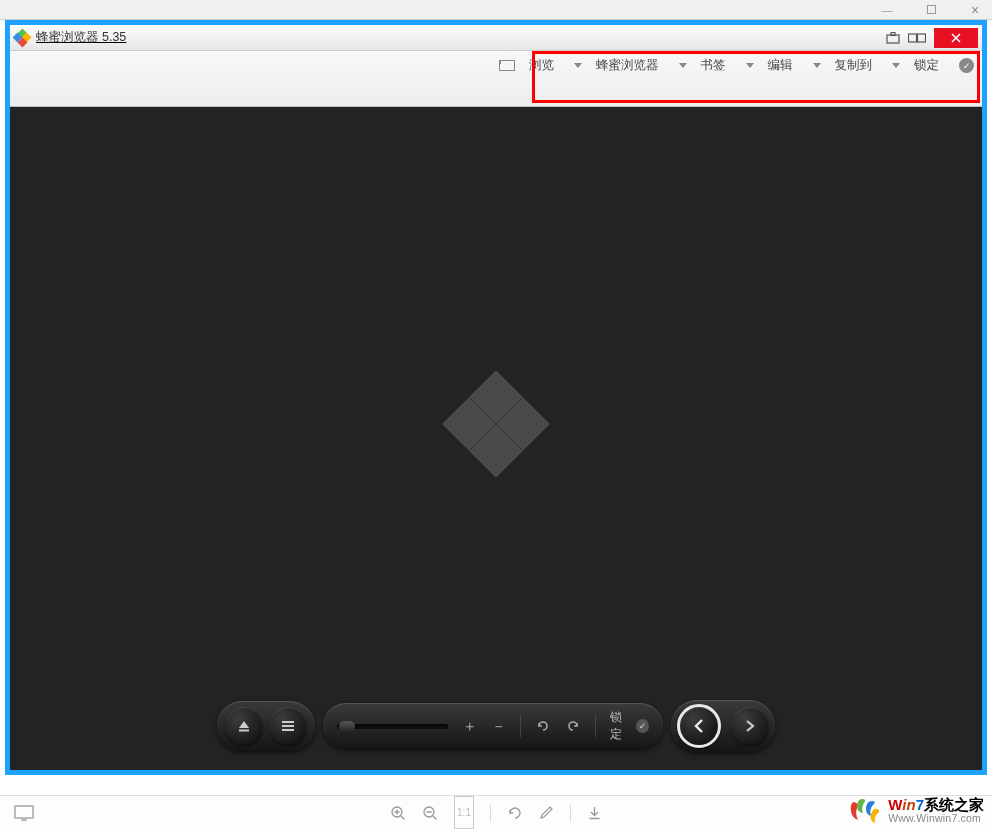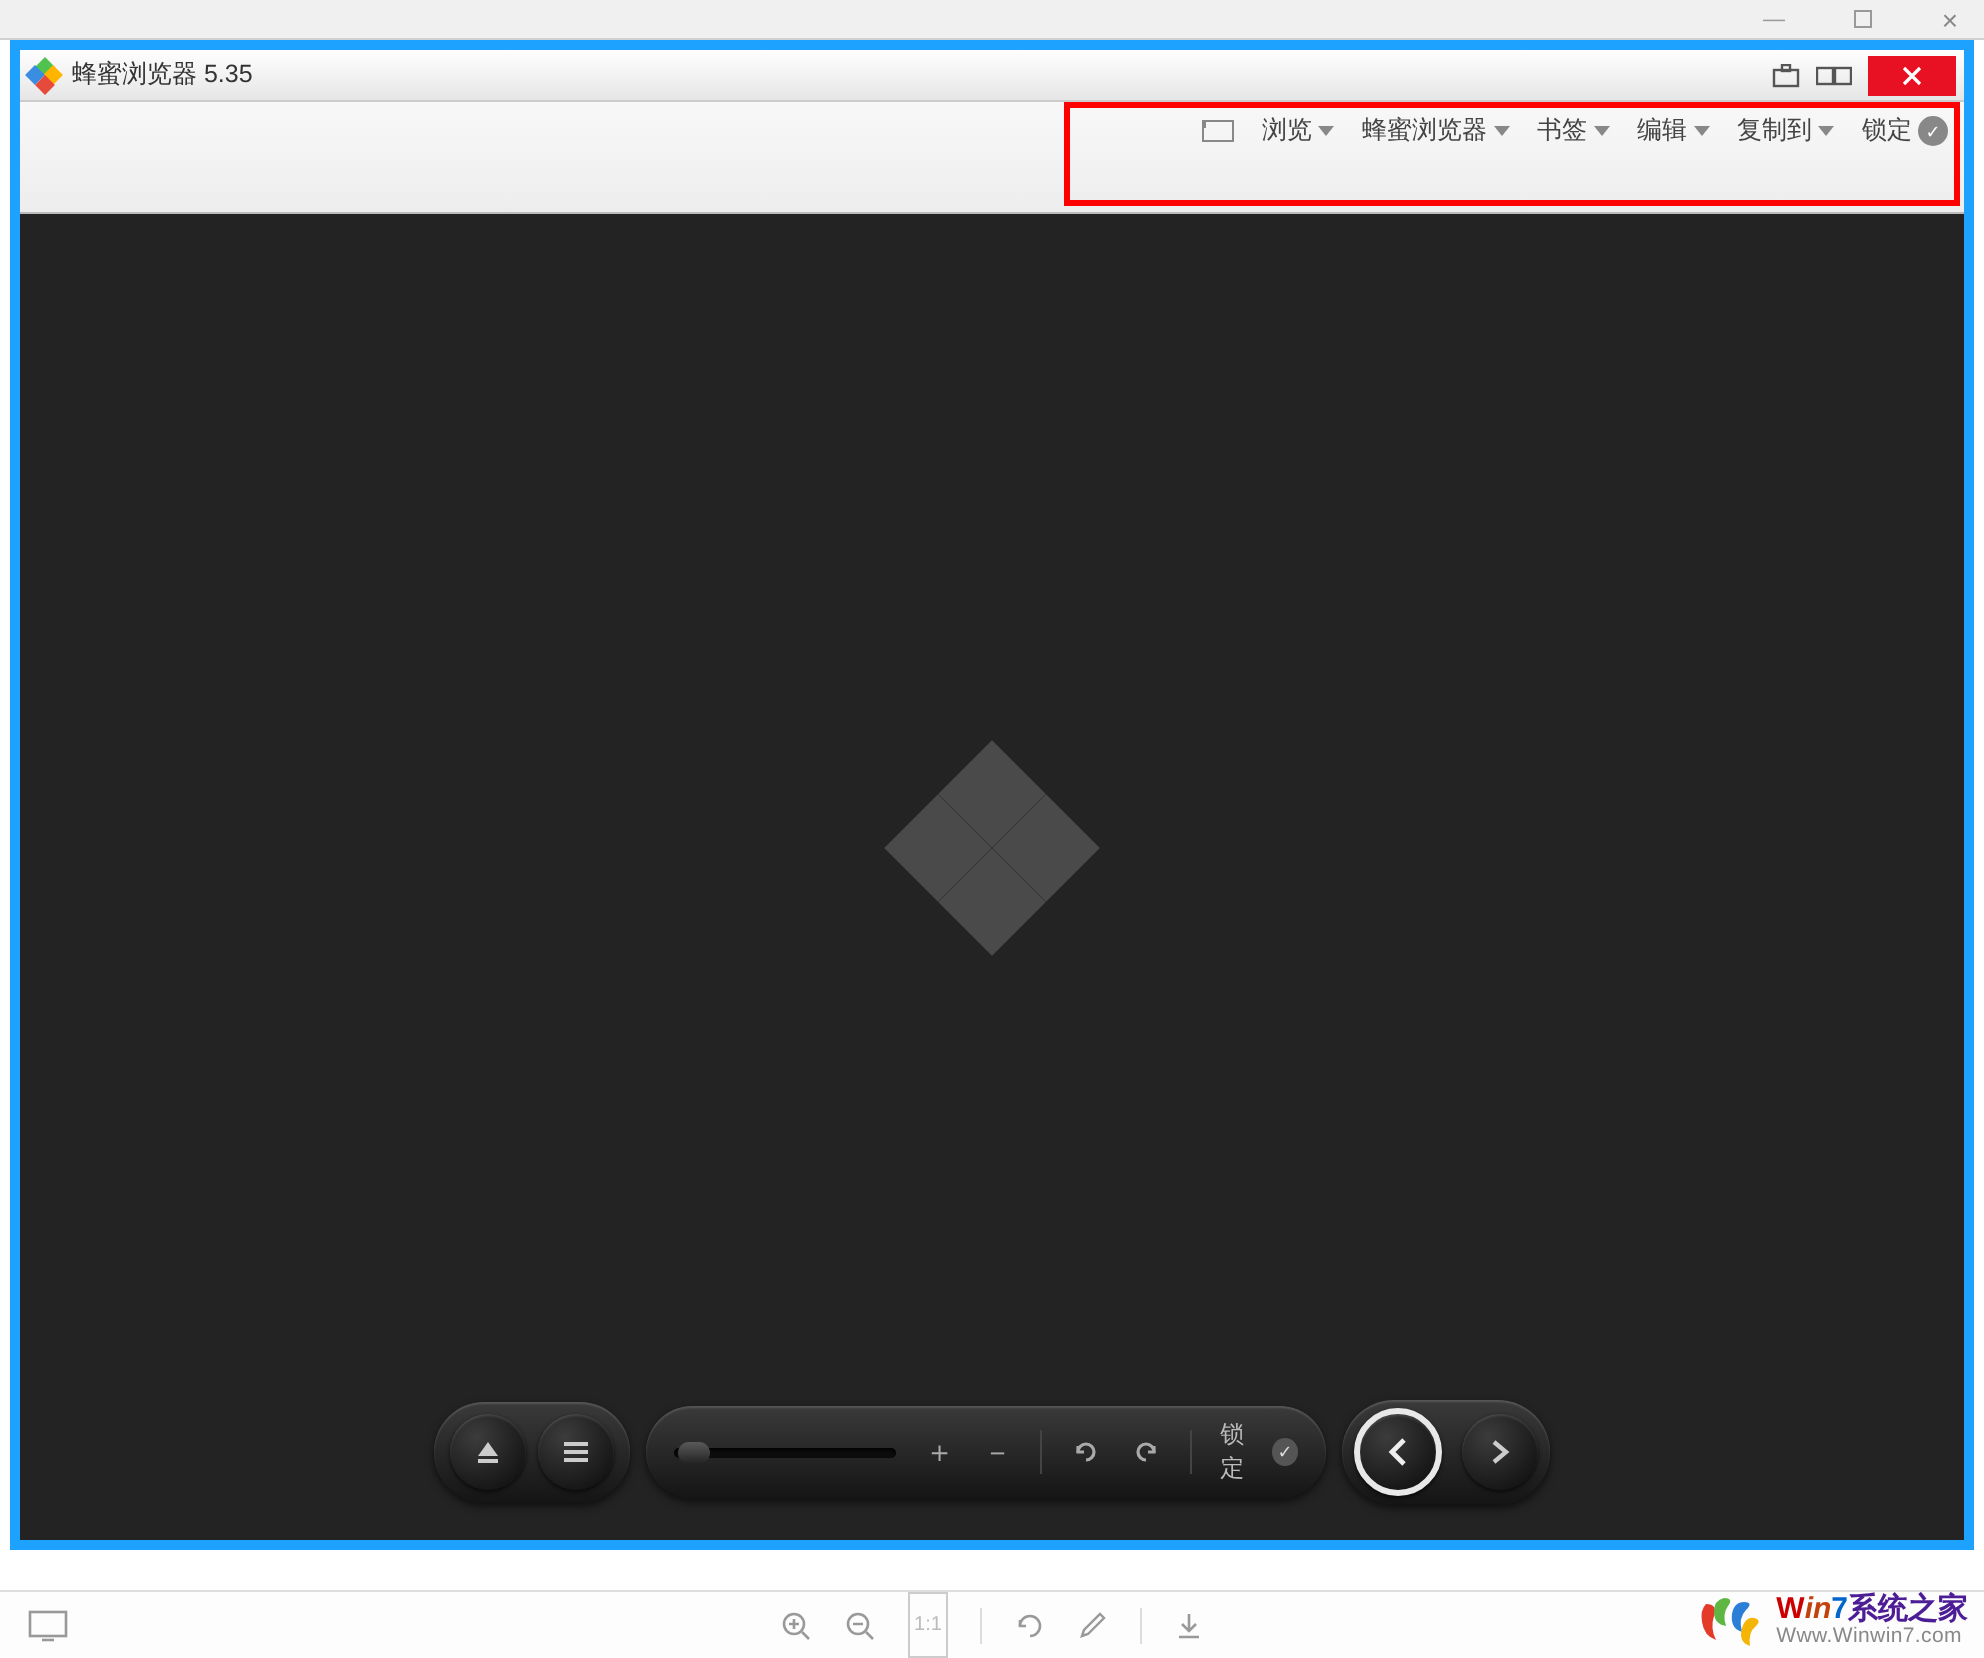--- a/index.html
+++ b/index.html
@@ -7,32 +7,32 @@
 
 
 .os-titlebar { height: 20px; background: #f0f0f0; display: flex; justify-content: flex-end; align-items: center; padding-right: 4px; gap: 18px; border-bottom: 1px solid #d0d0d0; }
 .os-btn { width: 26px; height: 18px; display: flex; align-items: center; justify-content: center; color: #888; font-size: 11px; }
 .os-min { color:#999; }
 .os-max { border: 1px solid #999; width:9px; height:9px; }
 .os-close { color:#888; font-size:14px; }
 
 
 .app-frame { position:absolute; top:20px; left:5px; width: calc(100% - 10px); height: 755px; border: 5px solid #1ea2ff; background:#fff; }
-.app-titlebar { height: 26px; background: linear-gradient(#fefefe,#e6e6e6); border-bottom:1px solid #ccc; display:flex; align-items:center; padding:0 4px; justify-content:space-between; }
+.app-titlebar { height: 26px; background: linear-gradient(#fefefe,#e6e6e6); border-bottom:1px solid #ccc; display:flex; align-items:center; padding:0 4px; justify-content:space-between;text-decoration:underline; }
 .app-title-left { display:flex; align-items:center; gap:6px; font-size:12.5px; color:#333; }
 .app-logo { width:16px; height:16px; position:relative; }
 .app-logo-diamond { position:absolute; width:7px; height:7px; transform:rotate(45deg); }
 .app-title-right { display:flex; align-items:center; gap:2px; }
 .tb-icon { width:22px; height:18px; display:flex; align-items:center; justify-content:center; color:#555; }
 .tb-close { background:#e81123; width:44px; height:20px; display:flex; align-items:center; justify-content:center; }
 
 
 .toolbar-area { position:relative; height:56px; background:linear-gradient(#f8f8f8,#ededed); border-bottom:1px solid #bbb; }
 .toolbar-menu { position:absolute; top:6px; right:8px; display:flex; align-items:center; gap:14px; font-size:12.5px; color:#444; }
-.tb-item { display:flex; align-items:center; gap:3px; cursor:pointer; }
+.tb-item { display:flex; align-items:center; gap:20px; cursor:pointer; }
 .dd-arrow { width:0; height:0; border-left:4px solid transparent; border-right:4px solid transparent; border-top:5px solid #888; }
 .fit-icon { width:16px; height:11px; border:1px solid #888; position:relative; }
 .fit-icon:before,.fit-icon:after{content:"";position:absolute;width:1px;height:3px;background:#888;}
 .lock-check { width:15px; height:15px; border-radius:50%; background:#888; display:flex; align-items:center; justify-content:center; color:#fff; font-size:9px; }
 .red-box { position:absolute; top:0px; right:2px; width:448px; height:52px; border:3px solid #ff0000; pointer-events:none; }
 
 
 .viewer { position:absolute; top:82px; left:0; right:0; bottom:0; background:#232323; overflow:hidden; }
 .center-logo { position:absolute; top:50%; left:50%; transform:translate(-50%,-65%); width:100px; height:100px; }
 .clogo-d { position:absolute; width:38px; height:38px; background:#4a4a4a; transform:rotate(45deg); }
@@ -59,21 +59,21 @@
 .page-box { border:1px solid #ccc; width:20px; height:33px; display:flex; align-items:center; justify-content:center; font-size:10px; color:#bbb; }
 
 
 .watermark { position:absolute; bottom:3px; right:8px; display:flex; align-items:center; gap:6px; }
 .wm-icon { width:34px; height:30px; position:relative; }
 .wm-txt { display:flex; flex-direction:column; line-height:1.1; }
 .wm-line1 { font-size:15px; font-weight:bold; }
 .wm-w { color:#cc0000; }
 .wm-in { color:#c2410c; font-style:italic; }
 .wm-7 { color:#0066cc; }
-.wm-cn { color:#4c1d95; }
+.wm-cn { color:#000000; }
 .wm-line2 { font-size:10.5px; color:#888; letter-spacing:.2px; }
 
 svg { display:block; }
 </style>
 </head>
 <body>
 
 <div class="os-titlebar">
   <div class="os-btn os-min">
       <span>—</span>

